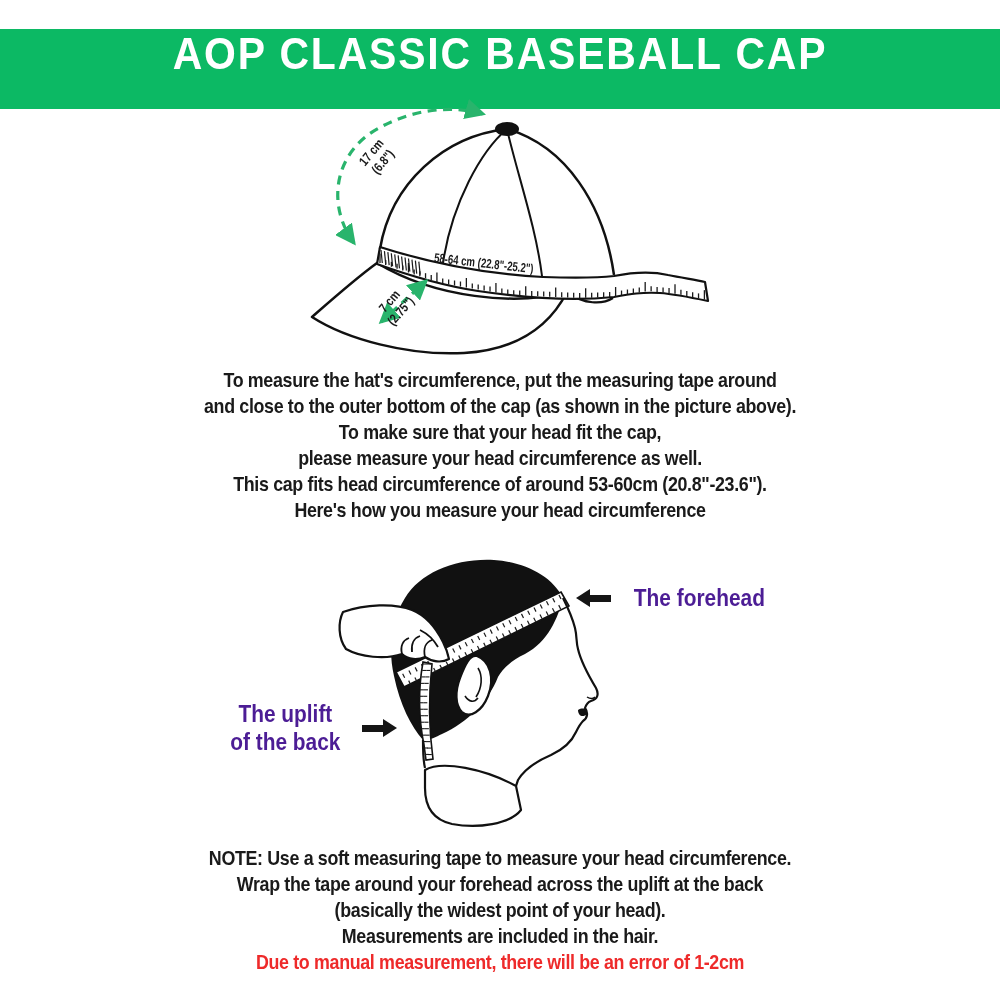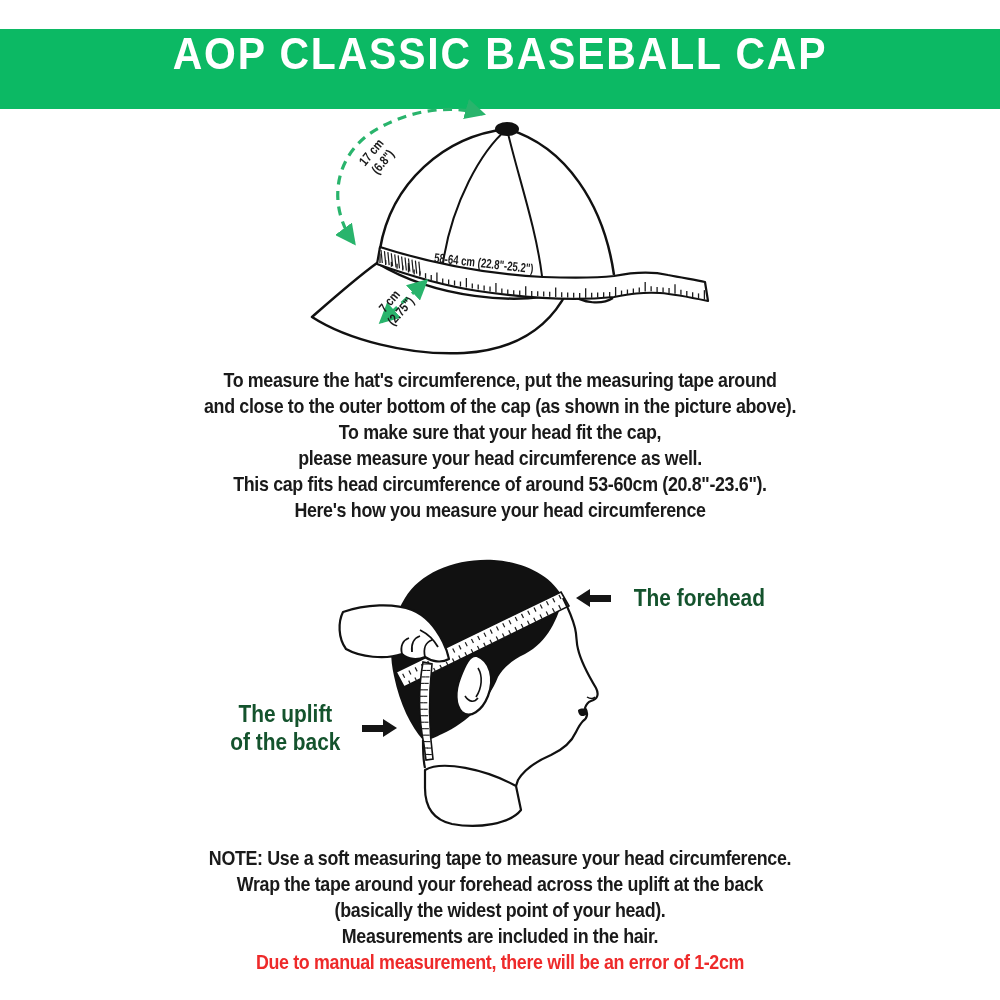--- a/index.html
+++ b/index.html
@@ -32,21 +32,21 @@
     position:absolute;left:0;width:1000px;text-align:center;
     font-weight:bold;font-size:21px;line-height:26px;letter-spacing:-0.4px;
     transform:scaleX(0.85);transform-origin:50% 0;
   }
   #intro{top:367px;}
   #note{top:845px;}
   .warning{color:#ee2a2a;}
   
   .head-label{
     position:absolute;display:flex;align-items:center;gap:13px;
-    font-weight:bold;font-size:24px;line-height:28px;color:#14532d;
+    font-weight:bold;font-size:24px;line-height:28px;color:#4c1d95;
   }
   .head-label .lbl-text{display:inline-block;transform:scaleX(0.87);transform-origin:center;white-space:nowrap;}
   #lbl-forehead{left:576px;top:584px;}
   #lbl-uplift{left:222px;top:700px;}
   #lbl-uplift .lbl-text{text-align:center;}
   
   .harrow{display:flex;align-items:center;}
   .harrow .bar{width:21px;height:7px;background:#151515;}
   .harrow .head-l{width:0;height:0;border-top:9px solid transparent;border-bottom:9px solid transparent;border-right:14px solid #151515;}
   .harrow .head-r{width:0;height:0;border-top:9px solid transparent;border-bottom:9px solid transparent;border-left:14px solid #151515;}

